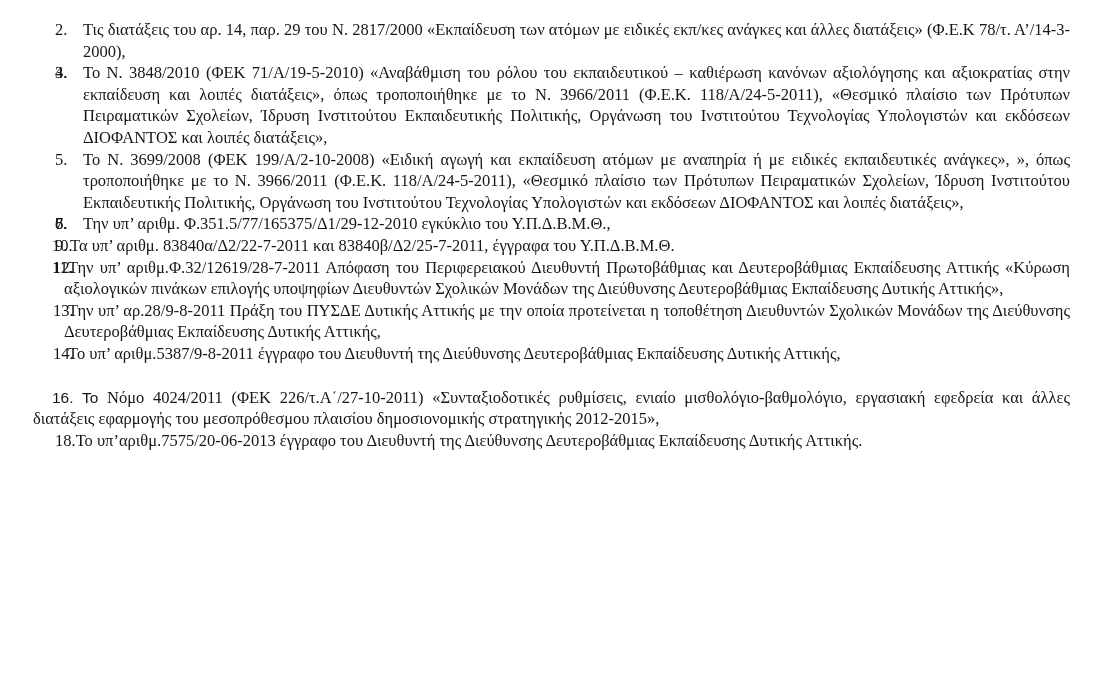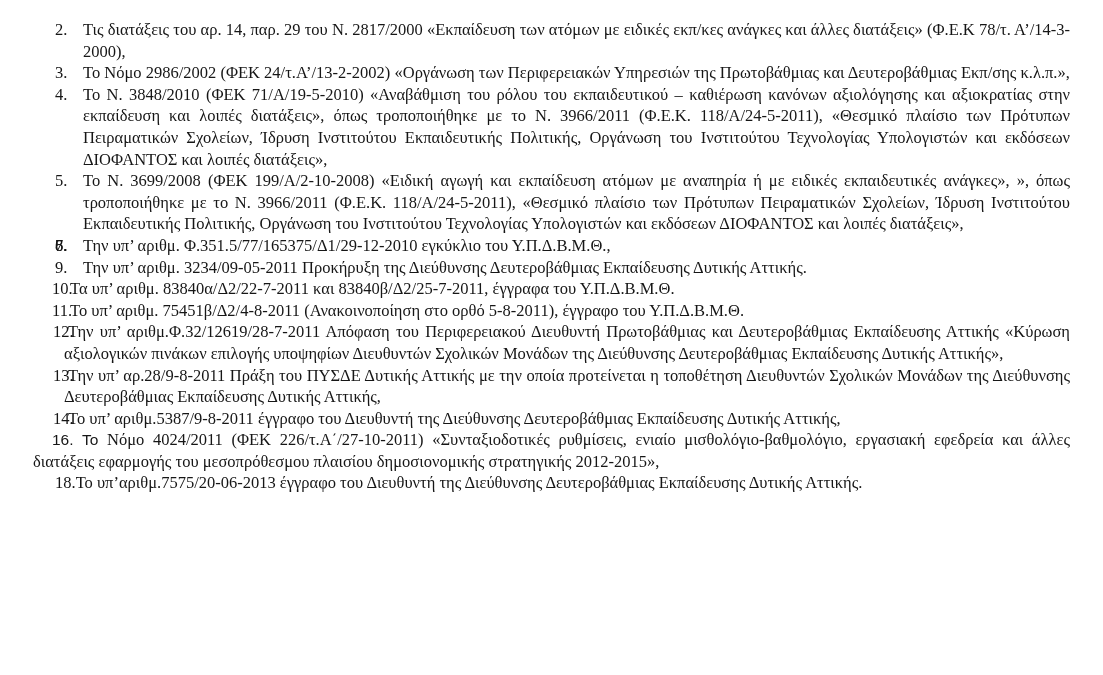--- a/index.html
+++ b/index.html
@@ -33,39 +33,39 @@
   
   .v-a { padding-left: 50px; }
   .v-a > .num { position: absolute; left: 22px; top: 0; }
   
   .v-b { padding-left: 37px; }
   .v-b > .num { position: absolute; left: 19px; top: 0; font-family: Liberation Serif, serif; }
   
   .v-c { padding-left: 31px; text-indent: 4px; }
   .v-c > .num { position: absolute; left: 16px; top: 0; }
   
-  .v-f { padding-left: 0; text-indent: 19px; }
+  .v-f { padding-left: 0; text-indent: 19px; margin-top: 22px; }
   .v-f > .num { font-family: "Liberation Sans", sans-serif; font-size: 15.5px; }
   
   .v-i { padding-left: 0; text-indent: 22px; }
 </style>
 </head>
 <body>
 
 <div class="page">
   <div class="doc">
       <div class="item v-a"><span class="num">2.</span><span class="txt">Τις διατάξεις του αρ. 14, παρ. 29 του Ν. 2817/2000 «Εκπαίδευση των ατόμων με ειδικές εκπ/κες ανάγκες και άλλες διατάξεις» (Φ.Ε.Κ 78/τ. Α’/14-3-2000),</span></div>
-      <div class="item v-a"><span class="num">3.</span><span class="txt">Το Νόμο 2986/2002 (ΦΕΚ 24/τ.Α’/13-2-2002) «Οργάνωση των Περιφερειακών Υπηρεσιών της Πρωτοβάθμιας και Δευτεροβάθμιας Εκπ/σης κ.λ.π.»,</span></div>
+      <div class="item v-a"><span class="num">3.</span></div>
       <div class="item v-a"><span class="num">4.</span><span class="txt">Το Ν. 3848/2010 (ΦΕΚ 71/Α/19-5-2010) «Αναβάθμιση του ρόλου του εκπαιδευτικού – καθιέρωση κανόνων αξιολόγησης και αξιοκρατίας στην εκπαίδευση και λοιπές διατάξεις», όπως τροποποιήθηκε με το Ν. 3966/2011 (Φ.Ε.Κ. 118/Α/24-5-2011), «Θεσμικό πλαίσιο των Πρότυπων Πειραματικών Σχολείων, Ίδρυση Ινστιτούτου Εκπαιδευτικής Πολιτικής, Οργάνωση του Ινστιτούτου Τεχνολογίας Υπολογιστών και εκδόσεων ΔΙΟΦΑΝΤΟΣ και λοιπές διατάξεις»,</span></div>
       <div class="item v-a"><span class="num">5.</span><span class="txt">Το Ν. 3699/2008 (ΦΕΚ 199/Α/2-10-2008) «Ειδική αγωγή και εκπαίδευση ατόμων με αναπηρία ή με ειδικές εκπαιδευτικές ανάγκες», », όπως τροποποιήθηκε με το Ν. 3966/2011 (Φ.Ε.Κ. 118/Α/24-5-2011), «Θεσμικό πλαίσιο των Πρότυπων Πειραματικών Σχολείων, Ίδρυση Ινστιτούτου Εκπαιδευτικής Πολιτικής, Οργάνωση του Ινστιτούτου Τεχνολογίας Υπολογιστών και εκδόσεων ΔΙΟΦΑΝΤΟΣ και λοιπές διατάξεις»,</span></div>
       <div class="item v-a"><span class="num">6.</span></div>
       <div class="item v-a"><span class="num">7.</span></div>
       <div class="item v-a"><span class="num">8.</span><span class="txt">Την υπ’ αριθμ. Φ.351.5/77/165375/Δ1/29-12-2010 εγκύκλιο του Υ.Π.Δ.Β.Μ.Θ.,</span></div>
-      <div class="item v-a"><span class="num">9.</span><span class="txt">Την υπ’ αριθμ. 3234/09-05-2011 Προκήρυξη της Διεύθυνσης Δευτεροβάθμιας Εκπαίδευσης Δυτικής Αττικής.</span></div>
+      <div class="item v-a"><span class="num">9.</span></div>
       <div class="item v-b"><span class="num">10.</span><span class="txt">Τα υπ’ αριθμ. 83840α/Δ2/22-7-2011 και 83840β/Δ2/25-7-2011, έγγραφα του Υ.Π.Δ.Β.Μ.Θ.</span></div>
-      <div class="item v-b"><span class="num">11.</span><span class="txt">Το υπ’ αριθμ. 75451β/Δ2/4-8-2011 (Ανακοινοποίηση στο ορθό 5-8-2011), έγγραφο του Υ.Π.Δ.Β.Μ.Θ.</span></div>
+      <div class="item v-b"><span class="num">11.</span></div>
       <div class="item v-c"><span class="num">12.</span><span class="txt">Την υπ’ αριθμ.Φ.32/12619/28-7-2011 Απόφαση του Περιφερειακού Διευθυντή Πρωτοβάθμιας και Δευτεροβάθμιας Εκπαίδευσης Αττικής «Κύρωση αξιολογικών πινάκων επιλογής υποψηφίων Διευθυντών Σχολικών Μονάδων της Διεύθυνσης Δευτεροβάθμιας Εκπαίδευσης Δυτικής Αττικής»,</span></div>
       <div class="item v-c"><span class="num">13.</span><span class="txt">Την υπ’ αρ.28/9-8-2011 Πράξη του ΠΥΣΔΕ Δυτικής Αττικής με την οποία προτείνεται η τοποθέτηση Διευθυντών Σχολικών Μονάδων της Διεύθυνσης Δευτεροβάθμιας Εκπαίδευσης Δυτικής Αττικής,</span></div>
       <div class="item v-c"><span class="num">14.</span><span class="txt">Το υπ’ αριθμ.5387/9-8-2011 έγγραφο του Διευθυντή της Διεύθυνσης Δευτεροβάθμιας Εκπαίδευσης Δυτικής Αττικής,</span></div>
       <div class="item v-f"><span class="num">16. Το</span><span class="txt"> Νόμο 4024/2011 (ΦΕΚ 226/τ.Α΄/27-10-2011) «Συνταξιοδοτικές ρυθμίσεις, ενιαίο μισθολόγιο-βαθμολόγιο, εργασιακή εφεδρεία και άλλες διατάξεις εφαρμογής του μεσοπρόθεσμου πλαισίου δημοσιονομικής στρατηγικής 2012-2015»,</span></div>
       <div class="item v-i"><span class="num">18.</span><span class="txt">Το υπ’αριθμ.7575/20-06-2013 έγγραφο του Διευθυντή της Διεύθυνσης Δευτεροβάθμιας Εκπαίδευσης Δυτικής Αττικής.</span></div>
     </div>
 </div>
 
 </body></html>

